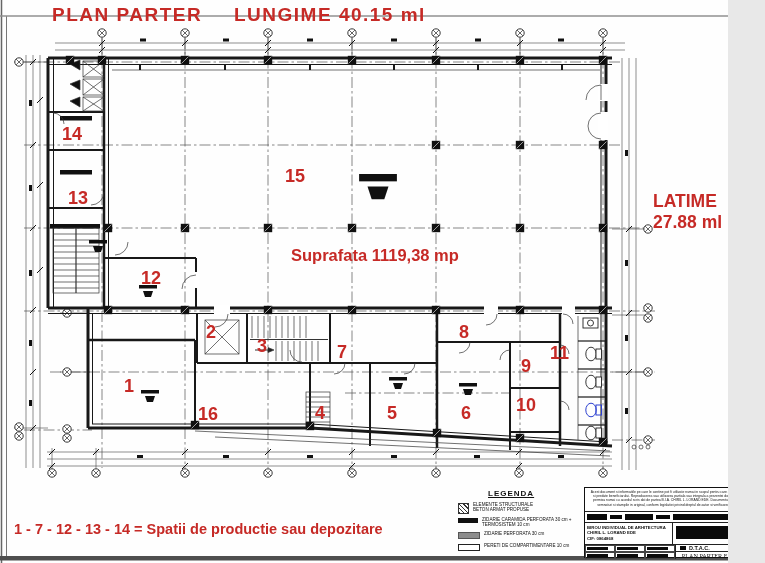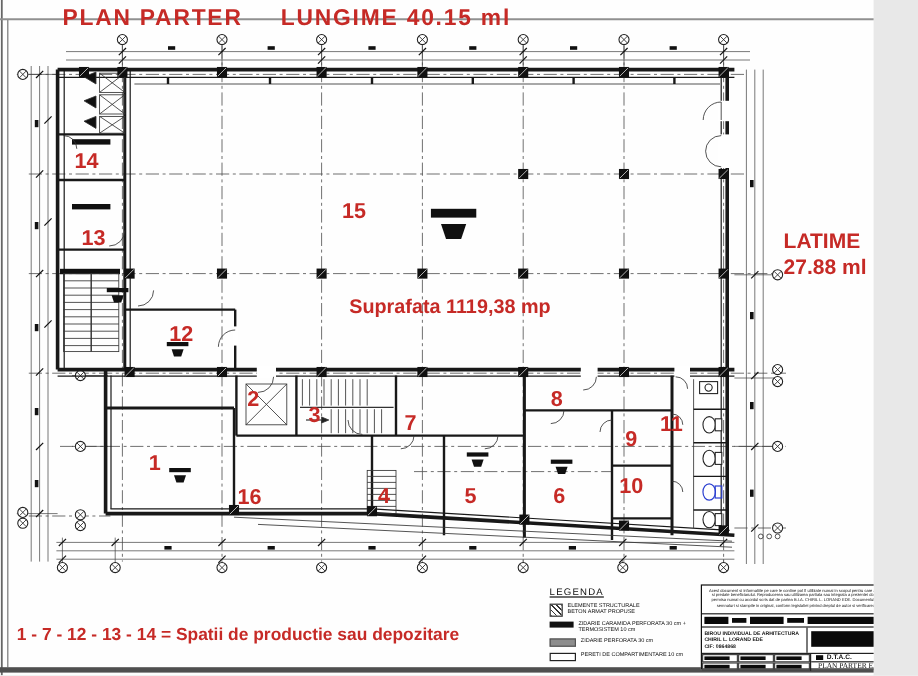--- a/index.html
+++ b/index.html
@@ -22,22 +22,22 @@
   .thin{stroke:#333;stroke-width:.7;fill:none;}
   .dim{stroke:#444;stroke-width:.6;fill:none;}
   .grid{stroke:#555;stroke-width:.7;fill:none;stroke-dasharray:11 3 2.5 3;}
   .blk{fill:#101010;}
   .fix{stroke:#222;stroke-width:.9;fill:#fff;}
   
   .notes{position:absolute;left:14px;top:481px;color:var(--accent);
     font-weight:bold;font-size:14.5px;line-height:19.3px;white-space:pre-wrap;}
   
   .legenda{position:absolute;left:458px;top:489px;width:126px;color:#111;}
-  .legenda .lg-title{font-size:8px;font-weight:normal;letter-spacing:1px;
-    text-decoration:underline;}
+  .legenda .lg-title{font-size:8px;font-weight:bold;letter-spacing:1px;
+    text-decoration:underline;margin-left:30px;}
   .lg-item{display:flex;align-items:flex-start;gap:4px;margin-top:3.5px;}
   .lg-swatch{flex:0 0 auto;margin-top:1px;}
   .sw-hatch{width:9px;height:9px;border:1px solid #333;
     background:repeating-linear-gradient(45deg,#333 0 1px,transparent 1px 3px);}
   .sw-black{width:20px;height:5px;background:#111;}
   .sw-gray{width:20px;height:5px;background:#8d8d8d;border:.5px solid #555;}
   .sw-outline{width:20px;height:5px;background:#fff;border:1px solid #222;}
   .lg-label{font-size:4.6px;line-height:5.4px;}
   
   .tblock{position:absolute;left:584px;top:487px;width:176px;height:71px;

